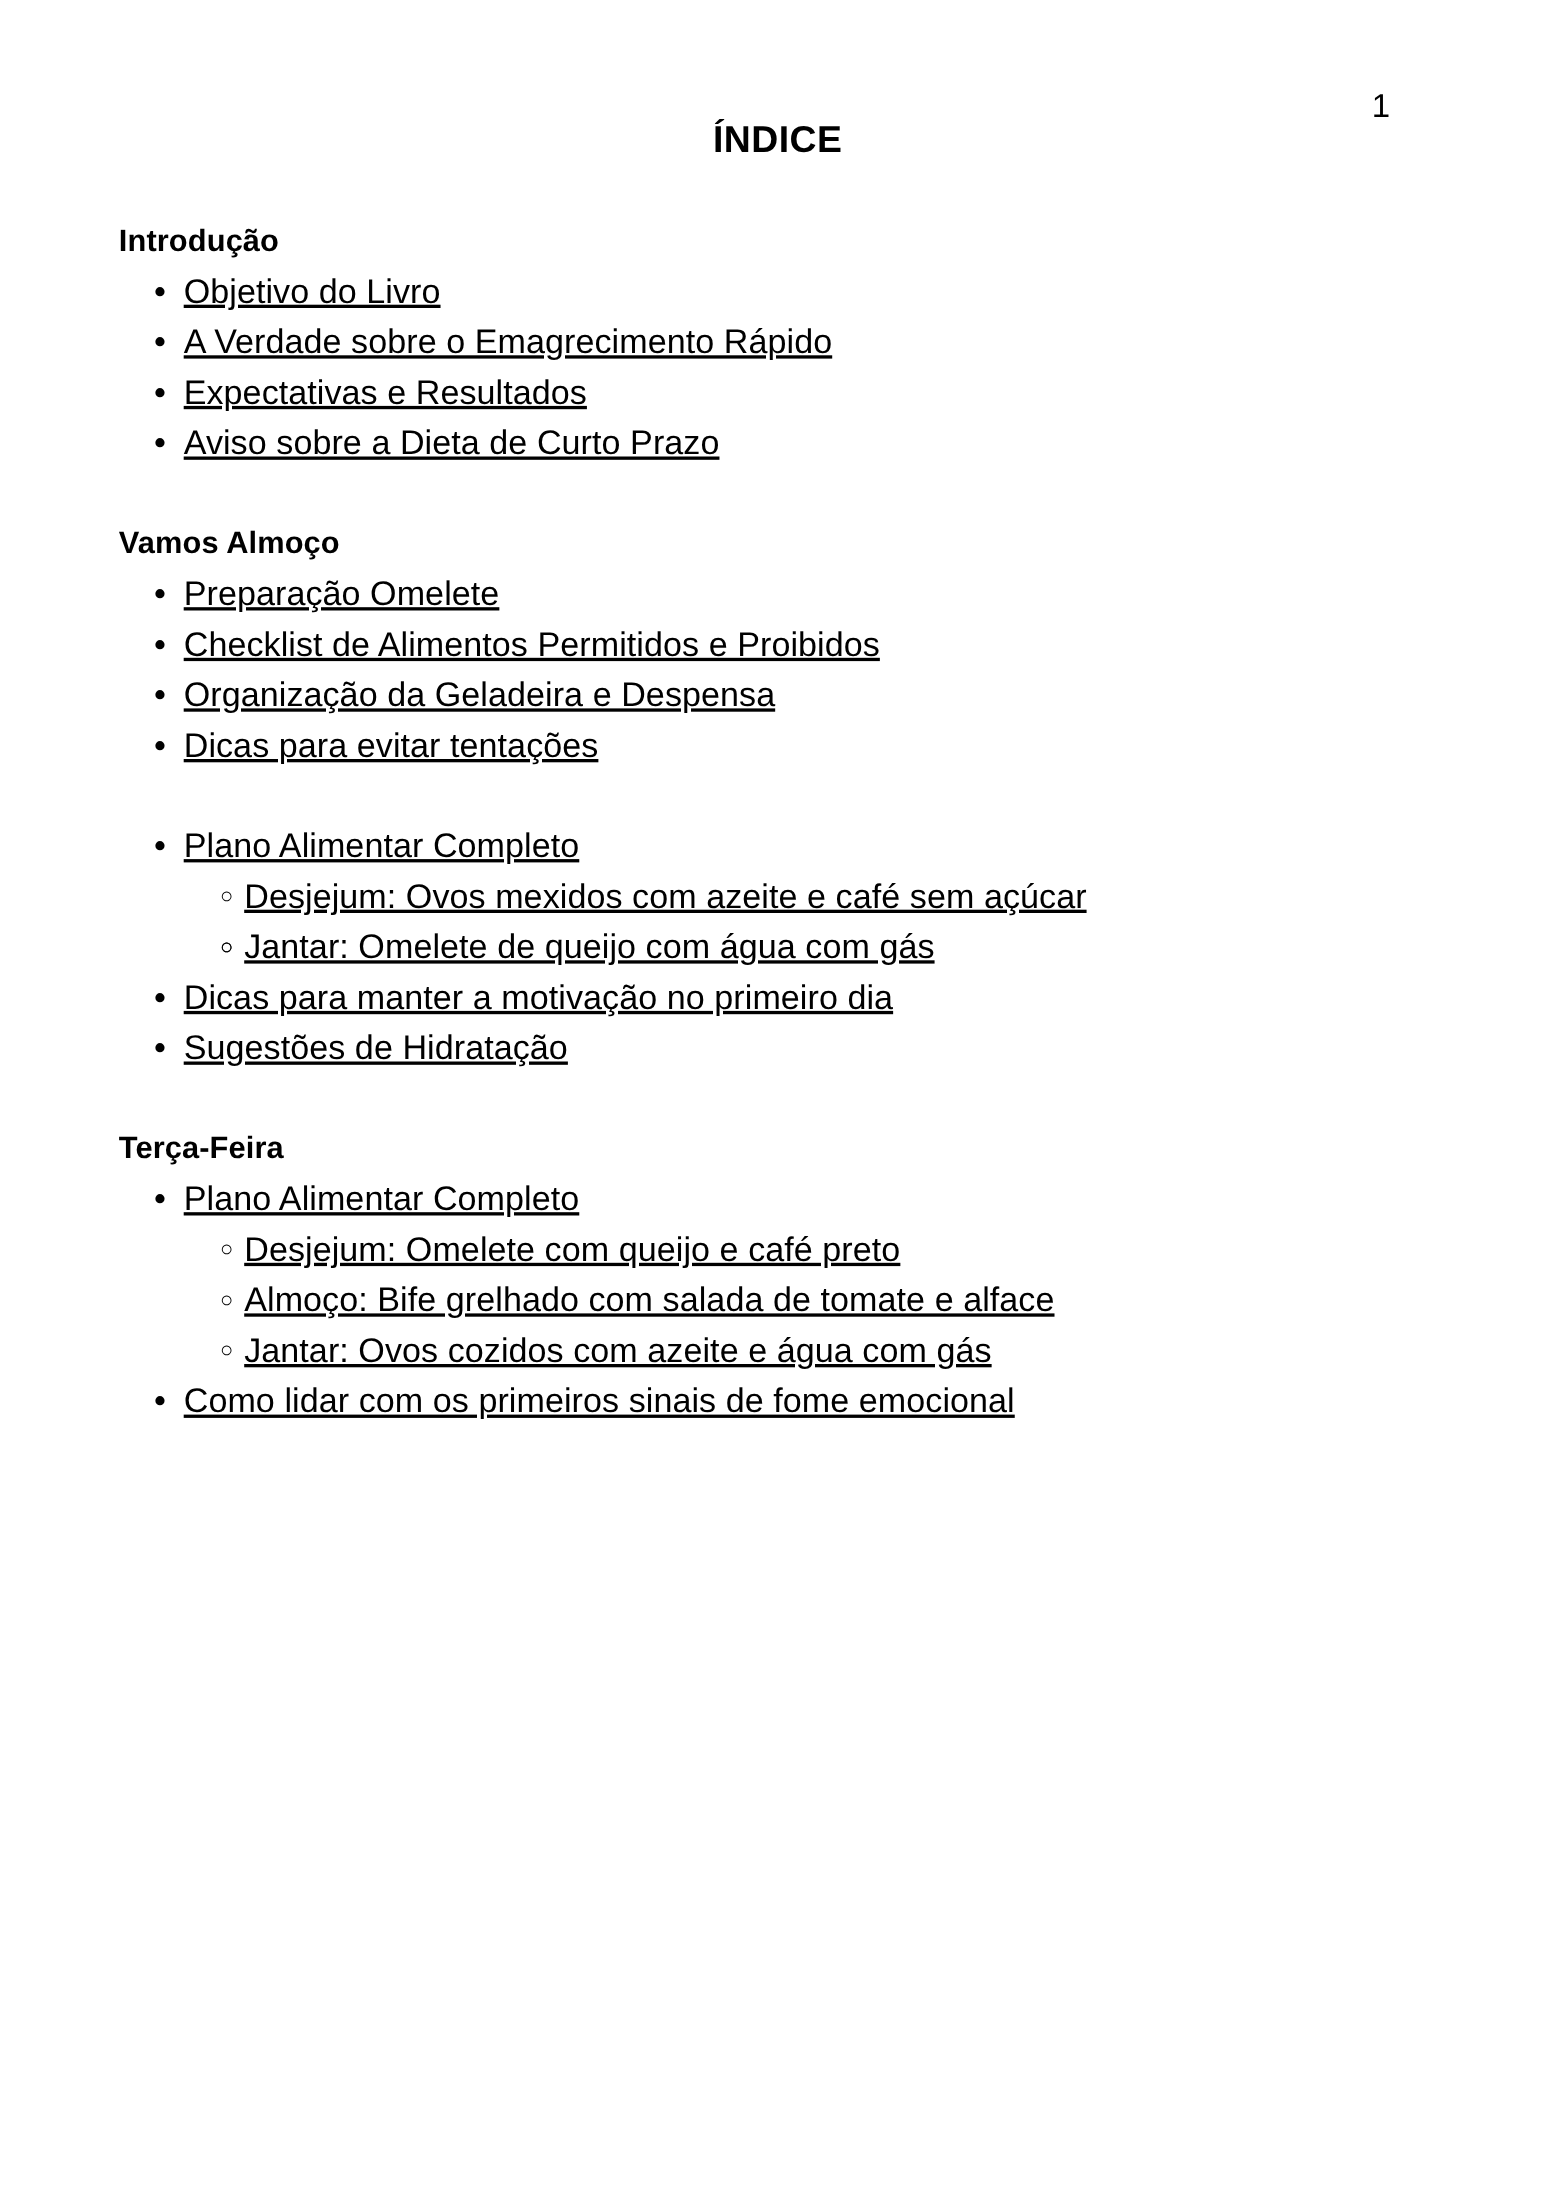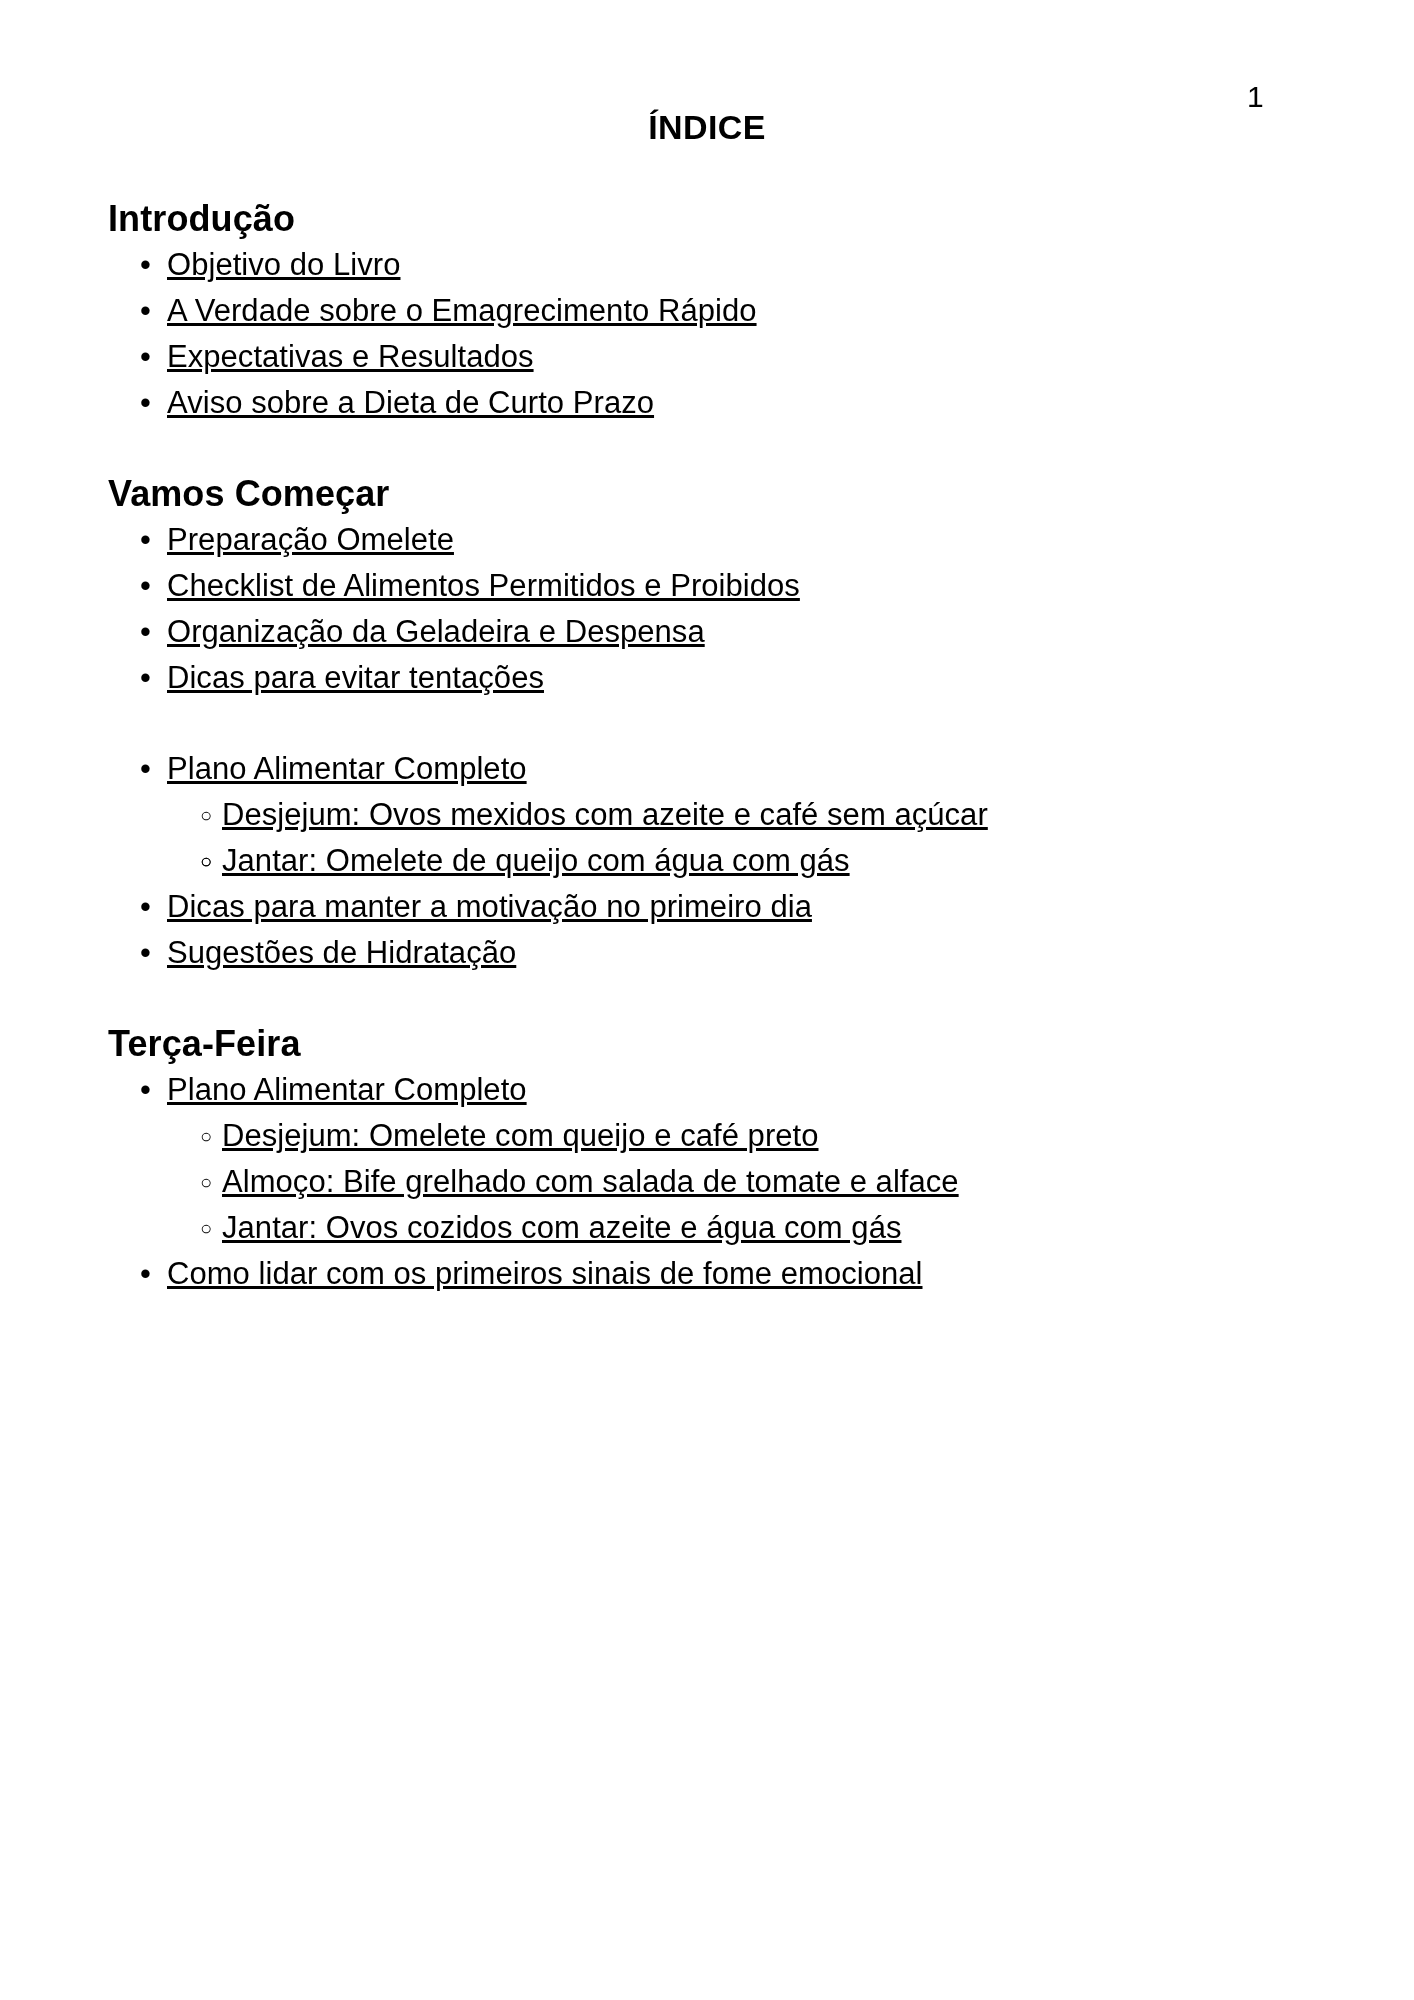--- a/index.html
+++ b/index.html
@@ -54,21 +54,21 @@
 
   .section {
     margin: 0;
     padding: 0;
   }
   .section + .section {
     margin-top: 45px;
   }
 
   .section-heading {
-    font-size: 36px;
+    font-size: 28px;
     font-weight: bold;
     line-height: 46px;
     letter-spacing: 0.1px;
     margin: 0 0 0 0;
   }
 
   ul.level1 {
     list-style: none;
     margin: 0;
     padding: 0;
@@ -144,21 +144,21 @@
             <span class="bullet">•</span>
             <span class="item-text">Expectativas e Resultados</span>
           </li>
           <li class="item">
             <span class="bullet">•</span>
             <span class="item-text">Aviso sobre a Dieta de Curto Prazo</span>
           </li>
         </ul>
       </div>
       <div class="section">
-        <div class="section-heading">Vamos Começar</div>
+        <div class="section-heading">Vamos Almoço</div>
         <ul class="level1">
           <li class="item">
             <span class="bullet">•</span>
             <span class="item-text">Preparação Omelete</span>
           </li>
           <li class="item">
             <span class="bullet">•</span>
             <span class="item-text">Checklist de Alimentos Permitidos e Proibidos</span>
           </li>
           <li class="item">

